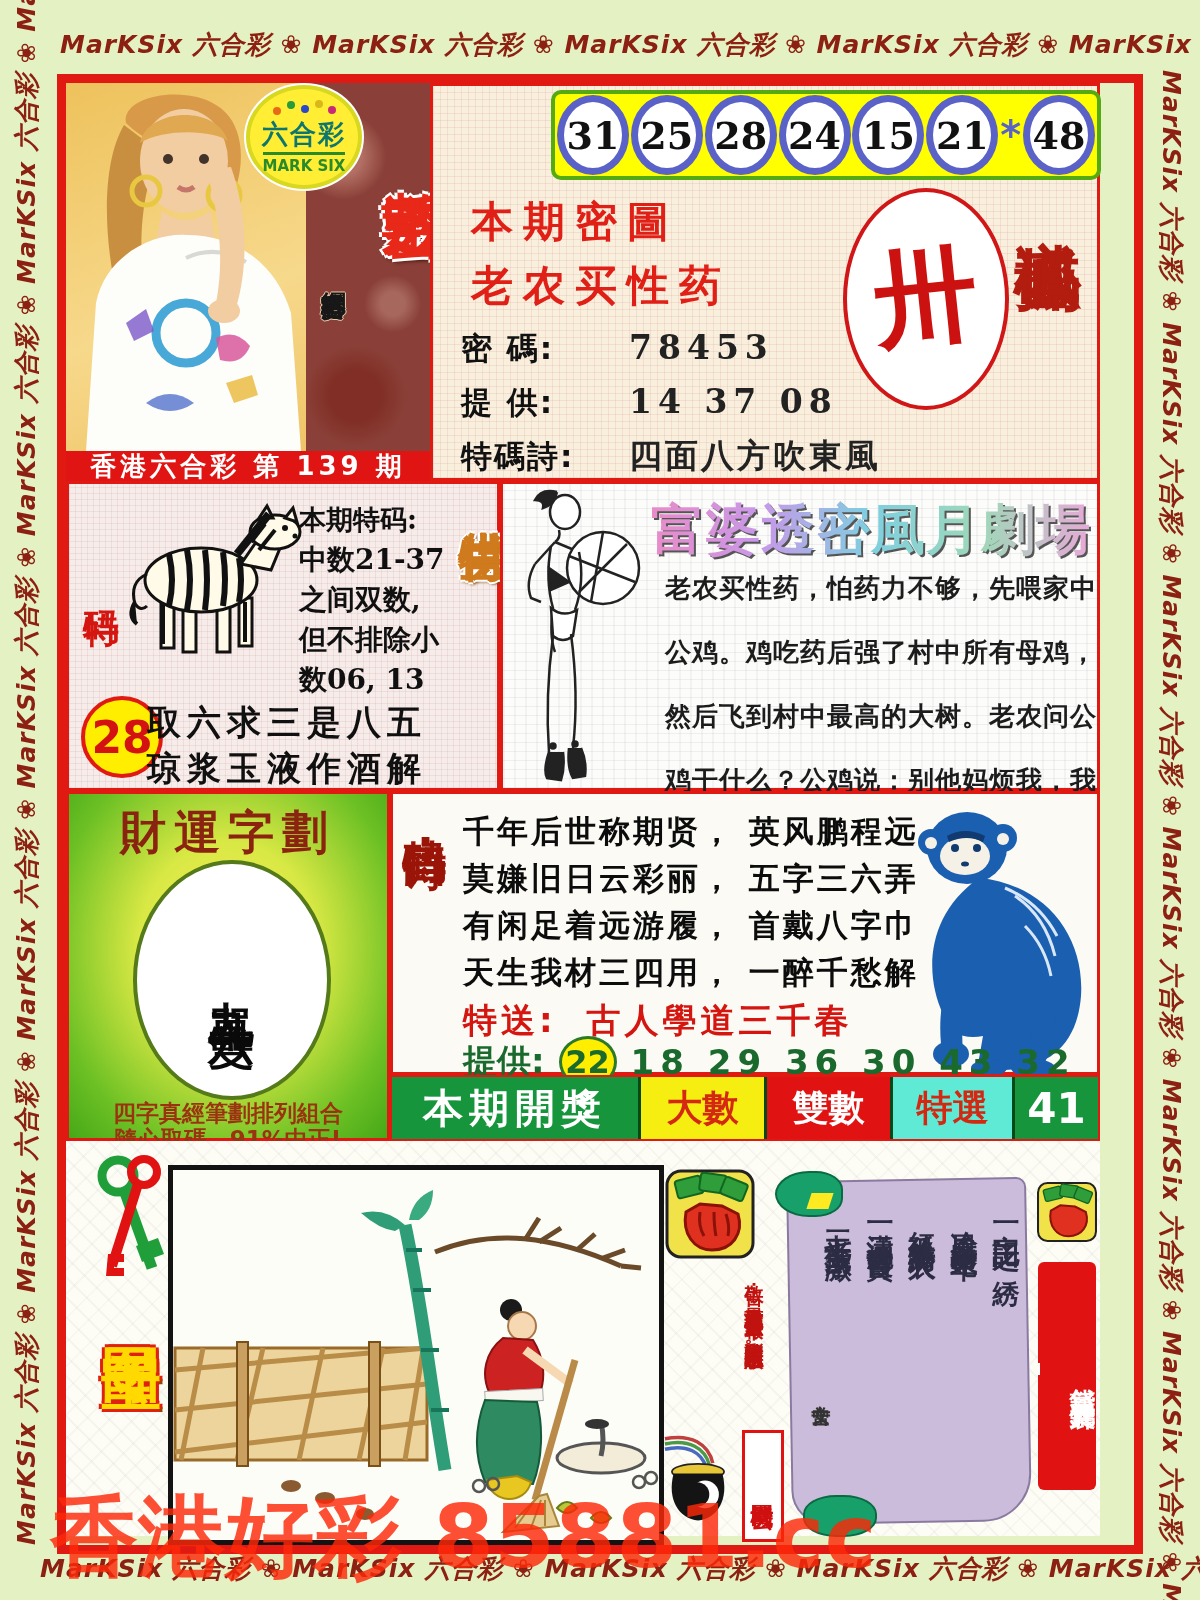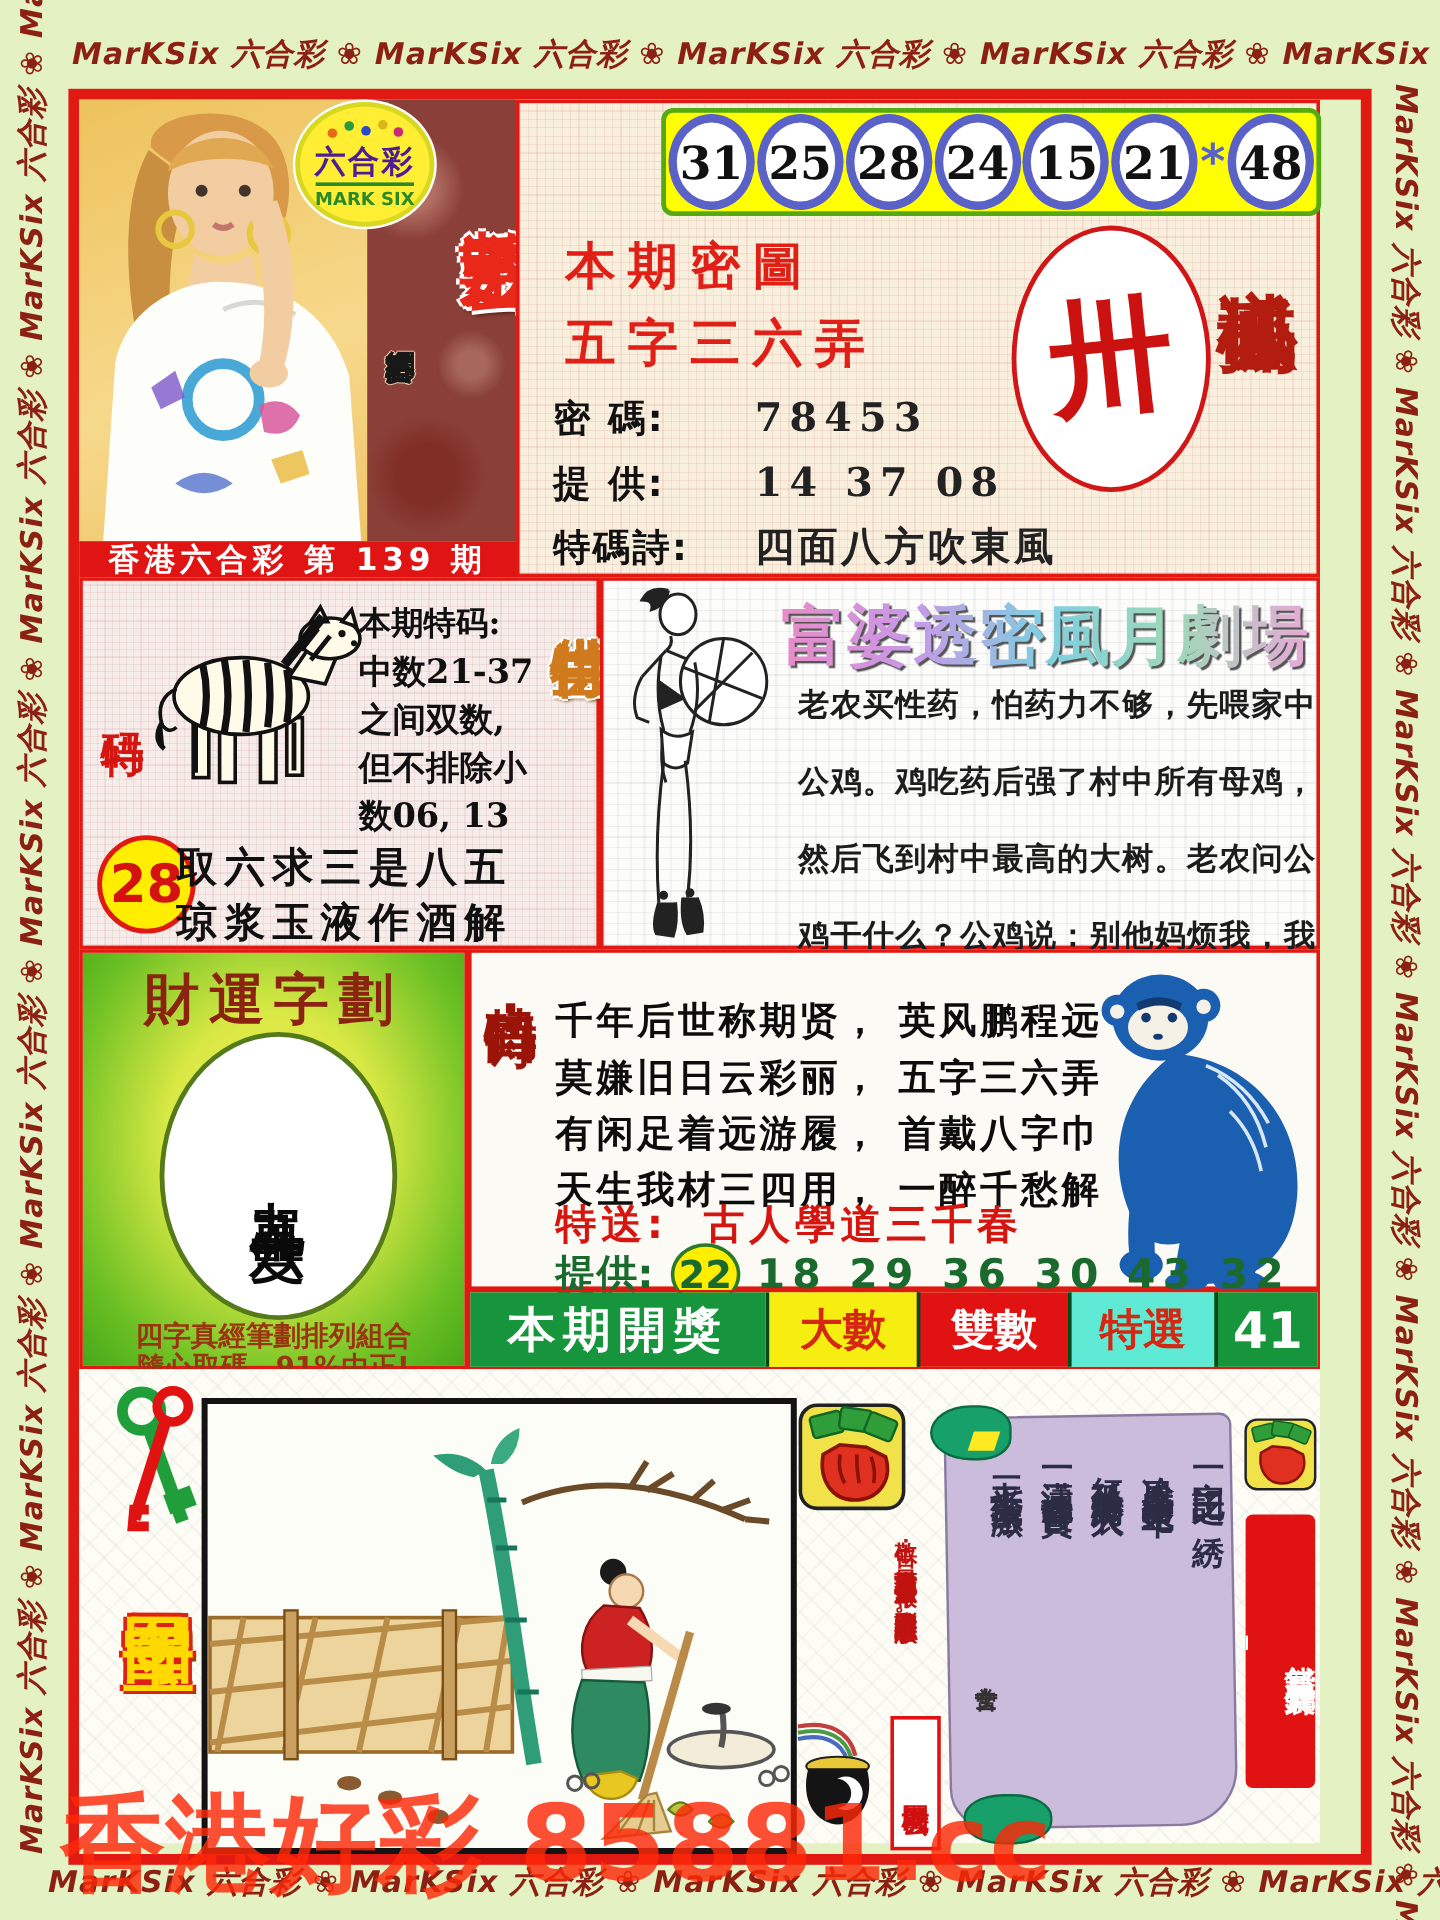--- a/index.html
+++ b/index.html
@@ -67,21 +67,21 @@
   .mystery{border:3px solid #e01212;background:#fff;color:#d01010;font-weight:bold;font-size:23px;
            display:flex;align-items:center;justify-content:center;}
   .watermark{color:rgba(252,40,8,.82);font-weight:900;font-size:88px;white-space:nowrap;
              letter-spacing:0px;z-index:60;font-family:"DejaVu Sans",sans-serif;}
   .poemline{font-family:"DejaVu Serif",serif;font-weight:bold;font-size:31px;line-height:47px;
             color:#0c0c0c;white-space:nowrap;letter-spacing:3px;}
   .issue{background:#e01412;color:#fff;font-weight:bold;font-size:26px;display:flex;
          align-items:center;justify-content:center;letter-spacing:4px;}
   .logoCir{background:#ffee33;border:4px solid #d8d820;border-radius:50%;box-shadow:0 0 0 2px #fff;
            display:flex;flex-direction:column;align-items:center;justify-content:center;z-index:5;}
-  .logoCir .l1{color:#4c1d95;font-weight:900;font-size:26px;letter-spacing:2px;}
+  .logoCir .l1{color:#0f766e;font-weight:900;font-size:26px;letter-spacing:2px;}
   .logoCir .l2{color:#2a8a2a;font-weight:bold;font-size:15px;border-top:3px solid #2a8a2a;padding-top:2px;}
   .maroon{background:#8a4038;
     background-image:radial-gradient(circle at 30% 20%,rgba(255,200,180,.35) 0 6%,transparent 14%),
       radial-gradient(circle at 70% 60%,rgba(255,220,200,.25) 0 5%,transparent 12%),
       radial-gradient(circle at 40% 85%,rgba(120,30,20,.5) 0 8%,transparent 16%);}
   .toumi{color:#e82818;font-weight:900;font-size:64px;line-height:128px;
      text-shadow:-3px 0 #fff,3px 0 #fff,0 -3px #fff,0 3px #fff,3px 3px 4px #401008;}
   .fupo{color:#181818;font-weight:bold;font-size:25px;line-height:38px;
      text-shadow:-1px 0 #e8c8a8,1px 0 #e8c8a8,0 -1px #e8c8a8,0 1px #e8c8a8;}
 </style>
@@ -145,21 +145,21 @@
       <div class="ball">31</div>
       <div class="ball">25</div>
       <div class="ball">28</div>
       <div class="ball">24</div>
       <div class="ball">15</div>
       <div class="ball">21</div>
       <div class="sep">*</div>
       <div class="ball">48</div>
     </div>
     <div class="abs redtitle" style="left:38px;top:108px;">本期密圖</div>
-    <div class="abs redtitle" style="left:38px;top:172px;">五字三六弄</div>
+    <div class="abs redtitle" style="left:38px;top:172px;">老农买性药</div>
     <div class="abs" style="left:410px;top:102px;width:158px;height:214px;background:#fff;border:4px solid #d01616;border-radius:50%;display:flex;align-items:center;justify-content:center;">
       <div class="serif" style="color:#cc1210;font-size:104px;font-weight:bold;transform:rotate(-6deg);">卅</div>
     </div>
     <div class="abs srow" style="left:28px;top:242px;">
       <span class="lb">密    碼:</span>
       <span class="vl">78453</span>
     </div>
     <div class="abs srow" style="left:28px;top:296px;">
       <span class="lb">提    供:</span>
       <span class="vl">14 37 08</span>
@@ -275,21 +275,21 @@
           <circle cx="92" cy="52" r="4"></circle>
         <ellipse cx="80" cy="68" rx="4" ry="2.5"></ellipse>
         <path d="M62,40 q18,-10 38,0 l-2,6 q-16,-8 -34,0z"></path>
       </g>
       <g stroke="#d8e8f8" stroke-width="3" fill="none">
         <path d="M130,100 q30,20 40,60"></path>
           <path d="M140,130 q20,20 26,50"></path>
           <path d="M120,92 q34,14 52,48"></path>
       </g>
     </svg>
-    <div class="abs" style="left:70px;top:14px;margin-top:20px;">
+    <div class="abs" style="left:70px;top:14px;">
       <div class="poemline">千年后世称期贤， 英风鹏程远</div>
       <div class="poemline">莫嫌旧日云彩丽， 五字三六弄</div>
       <div class="poemline">有闲足着远游履， 首戴八字巾</div>
       <div class="poemline">天生我材三四用， 一醉千愁解</div>
     </div>
     <div class="abs" style="left:70px;top:204px;font-weight:900;font-size:34px;color:#d41510;letter-spacing:4px;">
       <span>特送:</span>
       <span style="margin-left:14px;">古人學道三千春</span>
     </div>
     <div class="abs" style="left:70px;top:242px;display:flex;align-items:center;gap:14px;font-weight:900;font-size:34px;color:#1a6a2e;">

